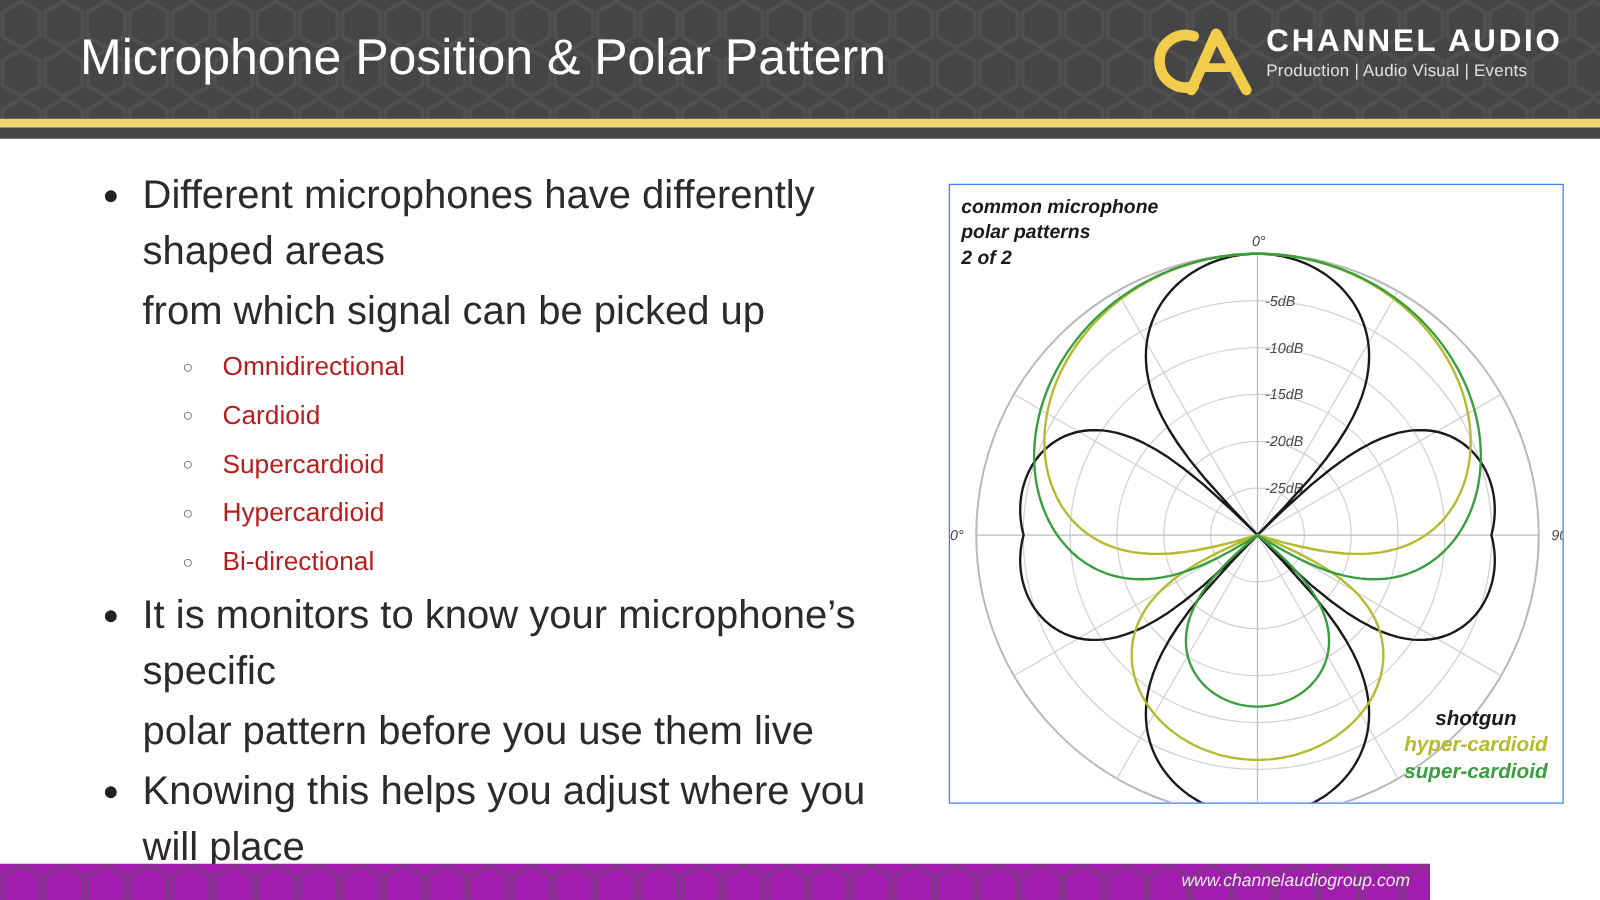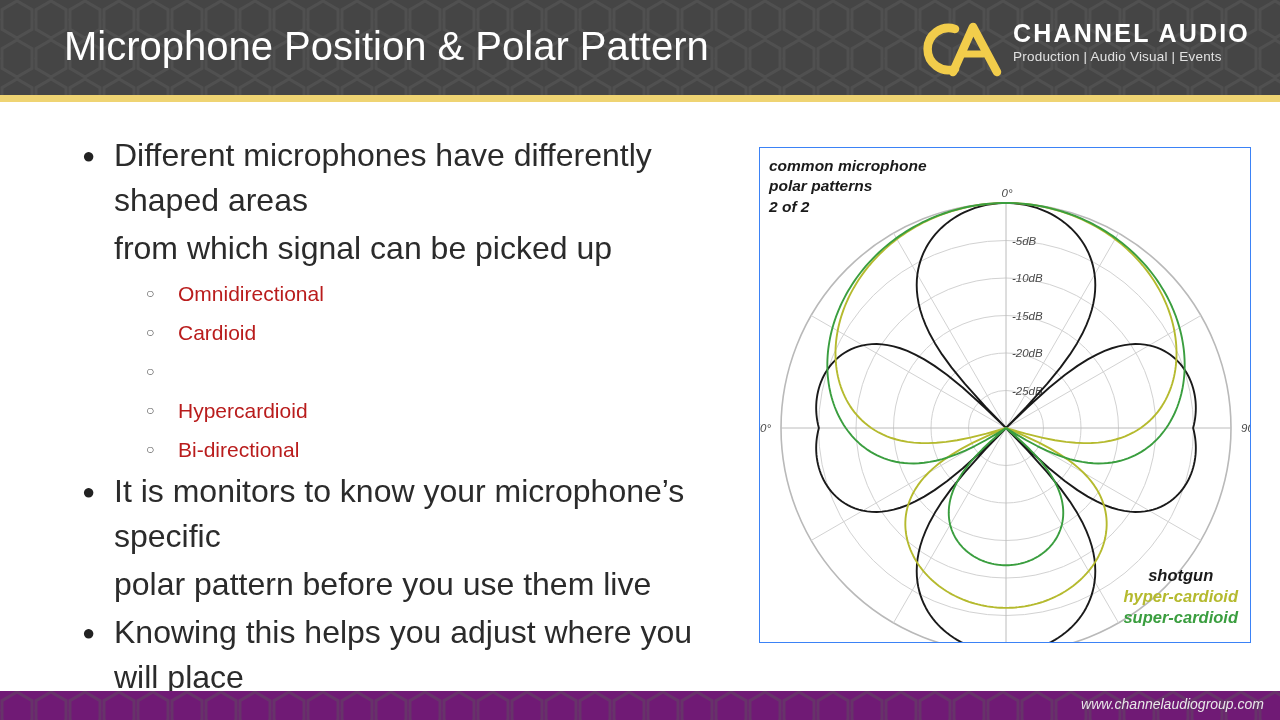--- a/index.html
+++ b/index.html
@@ -17,21 +17,21 @@
     width: 1280px;
     height: 720px;
     background: #ffffff;
   }
 
   
   #header {
     position: absolute;
     left: 0; top: 0;
     width: 1280px;
-    height: 95px;
+    height: 111px;
     background-color: #454545;
     overflow: hidden;
   }
   #header-texture {
     position: absolute;
     left: 0; top: 0;
     width: 1280px;
     height: 95px;
     opacity: 0.55;
   }
@@ -187,23 +187,23 @@
     line-height: 1.28;
     white-space: nowrap;
     font-family: "Liberation Sans", sans-serif;
   }
 
   
   #footer {
     position: absolute;
     left: 0;
     top: 691px;
-    width: 1280px;
+    width: 1144px;
     height: 29px;
-    background-color: #701a75;
+    background-color: #a21caf;
     overflow: hidden;
   }
   #footer-texture {
     position: absolute;
     left: 0; top: 0;
     width: 1280px;
     height: 29px;
     opacity: 0.4;
   }
   #footer-url {
@@ -263,20 +263,21 @@
       <div class="bullet-row bullet-l2">
         <div class="bullet-dot-l2">○</div>
         <div class="bullet-text-l2">Omnidirectional</div>
       </div>
       <div class="bullet-row bullet-l2">
         <div class="bullet-dot-l2">○</div>
         <div class="bullet-text-l2">Cardioid</div>
       </div>
       <div class="bullet-row bullet-l2">
         <div class="bullet-dot-l2">○</div>
+        <div class="bullet-text-l2">Supercardioid</div>
       </div>
       <div class="bullet-row bullet-l2">
         <div class="bullet-dot-l2">○</div>
         <div class="bullet-text-l2">Hypercardioid</div>
       </div>
       <div class="bullet-row bullet-l2">
         <div class="bullet-dot-l2">○</div>
         <div class="bullet-text-l2">Bi-directional</div>
       </div>
       <div class="bullet-row bullet-l1">

